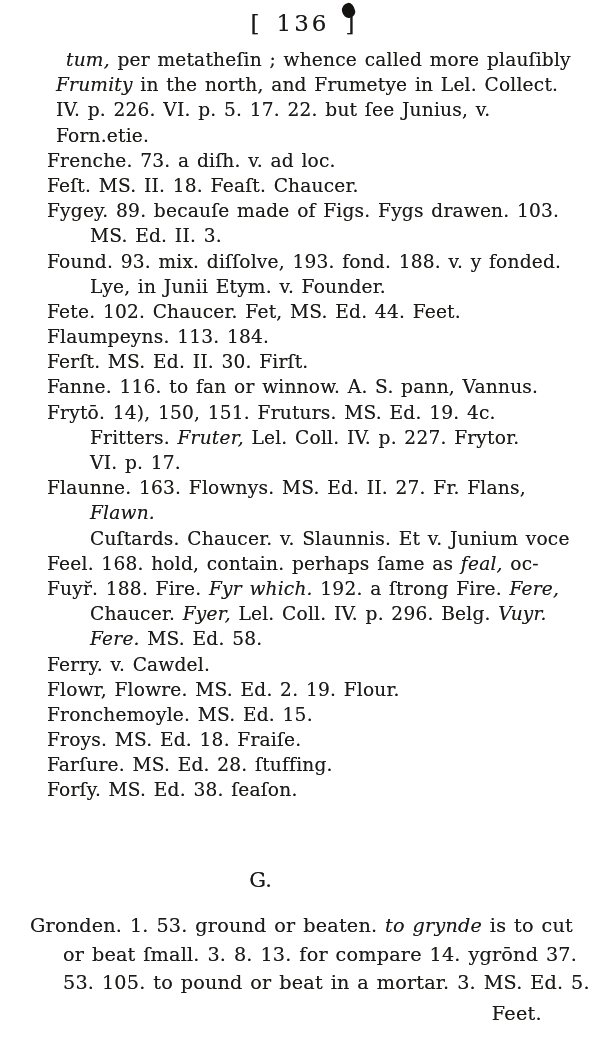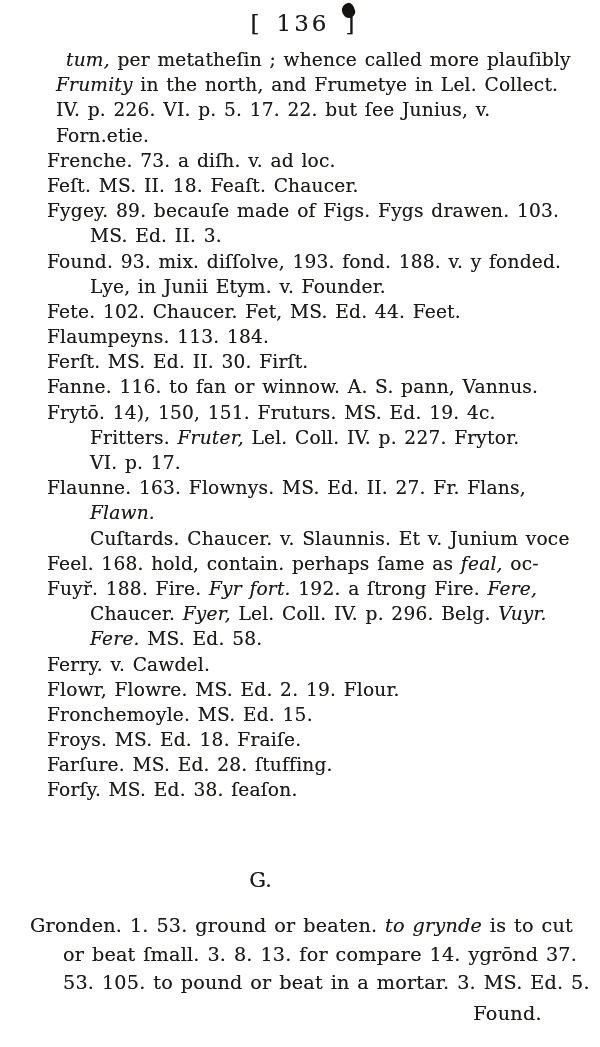--- a/index.html
+++ b/index.html
@@ -77,34 +77,34 @@
       <div class="line ind-entry"><span>Flaumpeyns. 113. 184.</span></div>
       <div class="line ind-entry"><span>Ferſt. MS. Ed. II. 30. Firſt.</span></div>
       <div class="line ind-entry"><span>Fanne. 116. to fan or winnow. A. S. pann, Vannus.</span></div>
       <div class="line ind-entry"><span>Frytō. 14), 150, 151. Fruturs. MS. Ed. 19. 4c.</span></div>
       <div class="line ind-cont"><span>Fritters. </span><span class="it">Fruter,</span><span> Lel. Coll. IV. p. 227. Frytor.</span></div>
       <div class="line ind-cont"><span>VI. p. 17.</span></div>
       <div class="line ind-entry"><span>Flaunne. 163. Flownys. MS. Ed. II. 27. Fr. Flans,</span></div>
       <div class="line ind-cont"><span class="it">Flawn.</span></div>
       <div class="line ind-cont"><span>Cuſtards. Chaucer. v. Slaunnis. Et v. Junium voce</span></div>
       <div class="line ind-entry"><span>Feel. 168. hold, contain. perhaps ſame as </span><span class="it">feal,</span><span> oc-</span></div>
-      <div class="line ind-entry"><span>Fuyr̆. 188. Fire. </span><span class="it">Fyr fort.</span><span> 192. a ſtrong Fire. </span><span class="it">Fere,</span></div>
+      <div class="line ind-entry"><span>Fuyr̆. 188. Fire. </span><span class="it">Fyr which.</span><span> 192. a ſtrong Fire. </span><span class="it">Fere,</span></div>
       <div class="line ind-cont"><span>Chaucer. </span><span class="it">Fyer,</span><span> Lel. Coll. IV. p. 296. Belg. </span><span class="it">Vuyr.</span></div>
       <div class="line ind-cont"><span class="it">Fere.</span><span> MS. Ed. 58.</span></div>
       <div class="line ind-entry"><span>Ferry. v. Cawdel.</span></div>
       <div class="line ind-entry"><span>Flowr, Flowre. MS. Ed. 2. 19. Flour.</span></div>
       <div class="line ind-entry"><span>Fronchemoyle. MS. Ed. 15.</span></div>
       <div class="line ind-entry"><span>Froys. MS. Ed. 18. Fraiſe.</span></div>
       <div class="line ind-entry"><span>Farſure. MS. Ed. 28. ſtuffing.</span></div>
       <div class="line ind-entry"><span>Forſy. MS. Ed. 38. ſeaſon.</span></div>
     </div>
 
   <div class="gsec">G.</div>
 
   <div class="gmain">
       <div class="gline ind-g-entry"><span>Gronden. 1. 53. ground or beaten. </span><span class="it">to grynde</span><span> is to cut</span></div>
       <div class="gline ind-g-cont"><span>or beat ſmall. 3. 8. 13. for compare 14. ygrōnd 37.</span></div>
       <div class="gline ind-g-cont"><span>53. 105. to pound or beat in a mortar. 3. MS. Ed. 5.</span></div>
     </div>
 
-  <div class="catchword">Found.</div>
+  <div class="catchword">Feet.</div>
 
 </div>
 
 </body></html>

